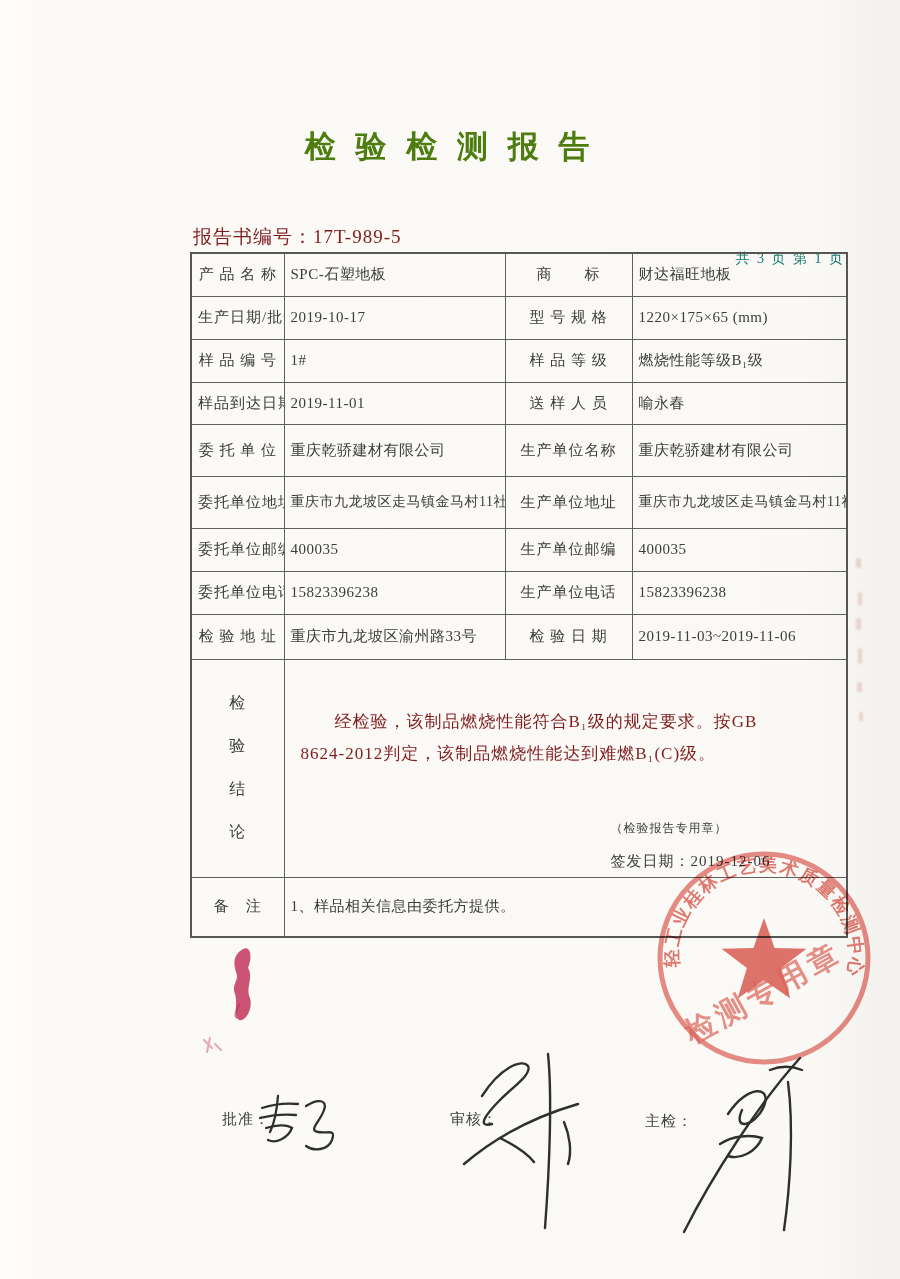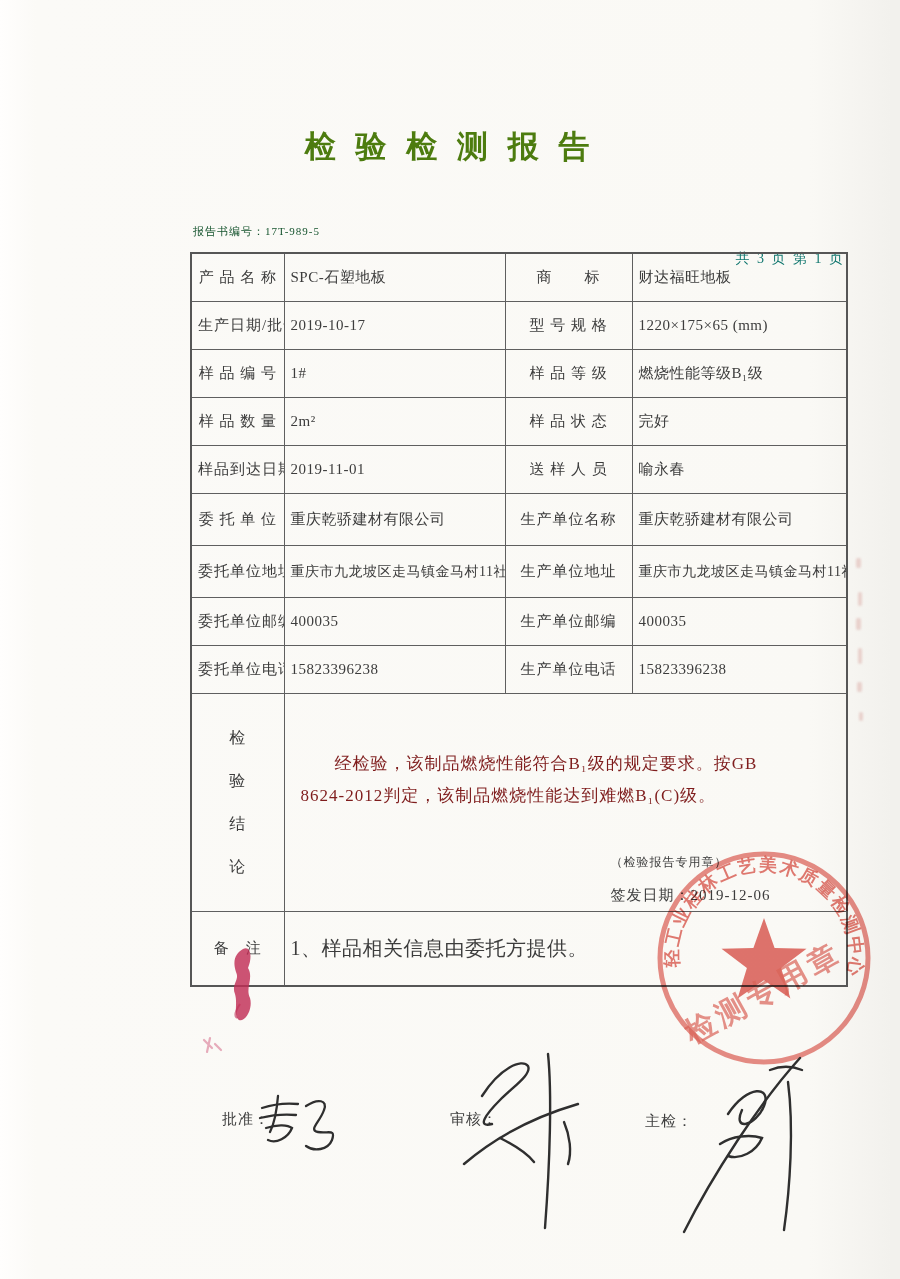--- a/index.html
+++ b/index.html
@@ -12,49 +12,49 @@
   .paper{
     position:absolute;inset:0;
     background:linear-gradient(90deg,#fffefd 0%,#fbfaf7 4%,#faf9f5 90%,#f2f1ed 99%);
   }
   .title{
     position:absolute;top:126px;left:0;width:100%;
     text-align:center;font-size:31px;font-weight:bold;color:#4d7c0f;
     letter-spacing:6px;
   }
   .report-line{
-    position:absolute;left:193px;top:224px;font-size:11px;color:#14532d;letter-spacing:1px;
+    position:absolute;left:193px;top:224px;font-size:19px;color:#7f1d1d;letter-spacing:1px;
   }
   .page-info{
     position:absolute;top:250px;left:0;width:845px;text-align:right;
     font-size:14px;color:#0f766e;letter-spacing:2px;
   }
   table.report{
     position:absolute;left:190px;top:252px;width:656px;
     border-collapse:collapse;table-layout:fixed;
     font-size:15px;color:#3c3c3c;
   }
   table.report td{
     border:1px solid #5f5f5f;
-    padding:14px 6px;
+    padding:6px 6px;
     overflow:hidden;
   }
   table.report{border:2px solid #565656;}
   td.lbl{text-align:center;letter-spacing:1px;white-space:nowrap;padding:2px 2px;}
   td.val{text-align:left;padding-left:9px;letter-spacing:0.5px;white-space:nowrap;}
   td.concl-lbl{vertical-align:middle;}
   .concl-stack{display:flex;flex-direction:column;align-items:center;justify-content:center;gap:22px;font-size:16px;}
   td.concl-cell{vertical-align:top;position:relative;white-space:normal;}
   .concl-par{
     margin:40px 38px 0 10px;text-indent:2em;font-size:17px;line-height:1.9;
     letter-spacing:1px;color:#7f1d1d;white-space:normal;
   }
   .seal-note{position:absolute;left:326px;top:160px;font-size:12px;letter-spacing:1px;}
   .issue-date{position:absolute;left:326px;top:192px;font-size:15px;letter-spacing:1px;}
-  td.remark-val{white-space:normal;font-size:20px;}
+  td.remark-val{white-space:normal;font-size:15px;}
   .sign-row{position:absolute;top:1106px;left:0;width:900px;font-size:15px;color:#3f3f3f;}
   .sign-label{position:absolute;letter-spacing:1px;}
   .sig-svg{position:absolute;pointer-events:none;}
   .stamp-svg{position:absolute;left:646px;top:840px;mix-blend-mode:multiply;opacity:.92;pointer-events:none;}
   .ink-svg{position:absolute;pointer-events:none;}
   .bleed{position:absolute;background:rgba(205,128,122,.30);border-radius:2px;filter:blur(1px);}
 </style>
 </head>
 <body>
 
@@ -87,26 +87,20 @@
     <td class="val">2019-10-17</td>
     <td class="lbl">型 号 规 格</td>
     <td class="val">1220×175×65 (mm)</td>
   </tr>
   <tr style="height:43px">
     <td class="lbl">样 品 编 号</td>
     <td class="val">1#</td>
     <td class="lbl">样 品 等 级</td>
     <td class="val">燃烧性能等级B₁级</td>
   </tr>
-  <tr style="height:43px">
-    <td class="lbl">样 品 数 量</td>
-    <td class="val">2m²</td>
-    <td class="lbl">样 品 状 态</td>
-    <td class="val">完好</td>
-  </tr>
   <tr style="height:42px">
     <td class="lbl">样品到达日期</td>
     <td class="val">2019-11-01</td>
     <td class="lbl">送 样 人 员</td>
     <td class="val">喻永春</td>
   </tr>
   <tr style="height:52px">
     <td class="lbl">委 托 单 位</td>
     <td class="val">重庆乾骄建材有限公司</td>
     <td class="lbl">生产单位名称</td>
@@ -122,39 +116,45 @@
     <td class="lbl">委托单位邮编</td>
     <td class="val">400035</td>
     <td class="lbl">生产单位邮编</td>
     <td class="val">400035</td>
   </tr>
   <tr style="height:43px">
     <td class="lbl">委托单位电话</td>
     <td class="val">15823396238</td>
     <td class="lbl">生产单位电话</td>
     <td class="val">15823396238</td>
+  </tr>
+  <tr style="height:45px">
+    <td class="lbl">检 验 地 址</td>
+    <td class="val">重庆市九龙坡区渝州路33号</td>
+    <td class="lbl">检 验 日 期</td>
+    <td class="val">2019-11-03~2019-11-06</td>
   </tr>
   <tr style="height:218px">
     <td class="lbl concl-lbl">
       <div class="concl-stack">
         <span>检</span>
         <span>验</span>
         <span>结</span>
         <span>论</span>
       </div>
     </td>
     <td class="concl-cell" colspan="3">
       <div class="concl-par">经检验，该制品燃烧性能符合B₁级的规定要求。按GB 8624-2012判定，该制品燃烧性能达到难燃B₁(C)级。</div>
       <div class="seal-note">（检验报告专用章）</div>
       <div class="issue-date">
         <span>签发日期：</span><span>2019-12-06</span>
       </div>
     </td>
   </tr>
-  <tr style="height:74px">
+  <tr style="height:60px">
     <td class="lbl">备　注</td>
     <td class="val remark-val" colspan="3">1、样品相关信息由委托方提供。</td>
   </tr>
 </tbody>
   </table>
 
 <svg class="stamp-svg" width="236" height="236" viewBox="0 0 236 236">
   <defs>
     <path id="ringPath" d="M 33,130 A 86,86 0 1 1 203,130" fill="none"></path>
   </defs>

